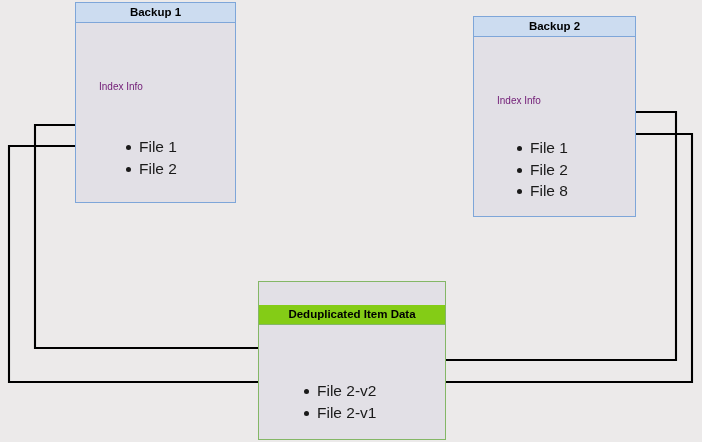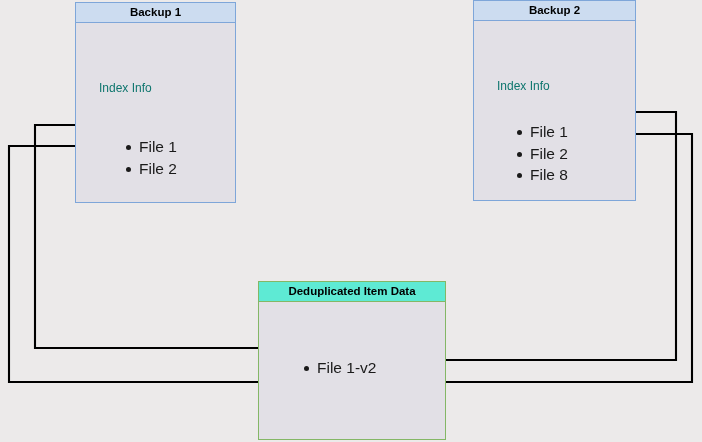--- a/index.html
+++ b/index.html
@@ -47,27 +47,28 @@
   }
   .box-blue .box-header {
     background: #ccdcf0;
     border-bottom: 1.6px solid #7ea6d9;
   }
   
   .box-green {
     border: 1.6px solid #84b766;
   }
   .box-green .box-header {
-    background: #5eead4;
+    background: #84cc16;
     border-bottom: 1.6px solid #84b766;
+    margin-top: 23px;
   }
   .index-label {
     position: absolute;
-    font-size: 12px;
-    color: #0f766e;
+    font-size: 10px;
+    color: #701a75;
     white-space: nowrap;
     text-align: center;
   }
   .file-list {
     position: absolute;
     list-style: none;
     margin: 0;
     padding: 0;
   }
   .file-list li {
@@ -83,21 +84,21 @@
     position: absolute;
     left: 2px;
     top: 9px;
     width: 5px;
     height: 5px;
     border-radius: 50%;
     background: #1a1a1a;
   }
   
   #backup1 { left: 75px;  top: 2px;  width: 161px; height: 201px; }
-  #backup2 { left: 473px; top: 0;  width: 163px; height: 201px; }
+  #backup2 { left: 473px; top: 16px;  width: 163px; height: 201px; }
   #dedup   { left: 258px; top: 281px; width: 188px; height: 159px; }
 
   #backup1 .index-label { left: 23px; top: 58px; }
   #backup2 .index-label { left: 23px; top: 58px; }
 
   #backup1 .file-list { left: 48px; top: 113px; }
   #backup2 .file-list { left: 41px; top: 100px; }
   #dedup   .file-list { left: 43px; top: 55px; }
 
   svg.edges {
@@ -152,18 +153,19 @@
         <li>File 2</li>
         <li>File 8</li>
       </ul>
     </div>
   </div>
 
   <div class="box box-green" id="dedup">
     <div class="box-header">Deduplicated Item Data</div>
     <div class="box-body">
       <ul class="file-list">
-        <li>File 1-v2</li>
+        <li>File 2-v2</li>
+        <li>File 2-v1</li>
       </ul>
     </div>
   </div>
 
 </div>
 
 </body></html>

